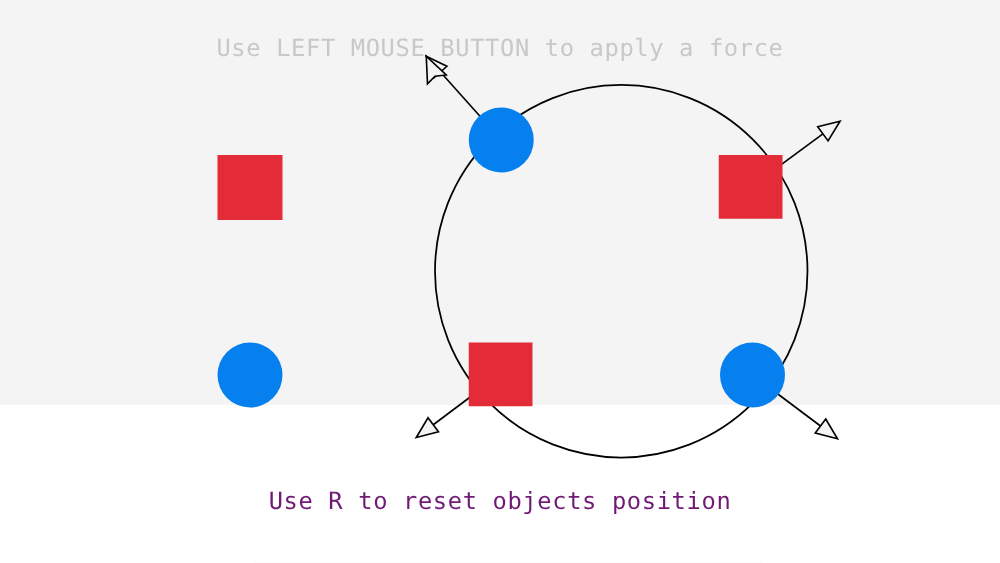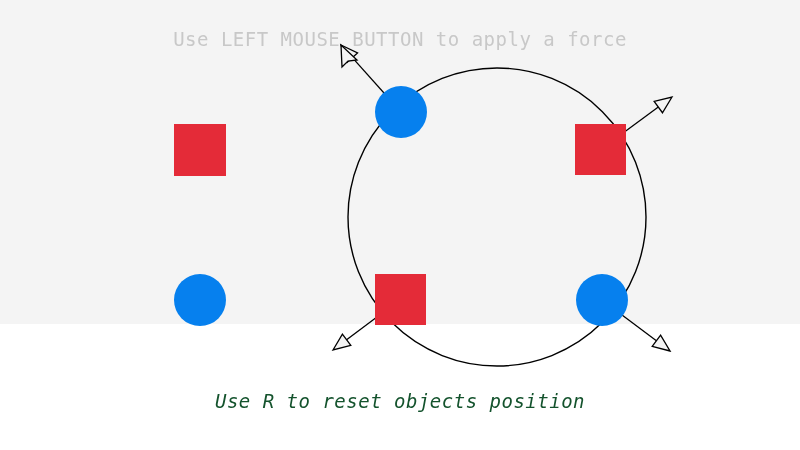--- a/index.html
+++ b/index.html
@@ -83,15 +83,15 @@
   <div id="bodies-layer">
       <div class="body-shape" style="left: 174px; top: 124px; width: 52px; height: 52px; background: rgb(228, 43, 56);"></div>
       <div class="body-shape body-circle" style="left: 375px; top: 86px; width: 52px; height: 52px; background: rgb(6, 128, 238);"></div>
       <div class="body-shape" style="left: 575px; top: 124px; width: 51px; height: 51px; background: rgb(228, 43, 56);"></div>
       <div class="body-shape body-circle" style="left: 174px; top: 274px; width: 52px; height: 52px; background: rgb(6, 128, 238);"></div>
       <div class="body-shape" style="left: 375px; top: 274px; width: 51px; height: 51px; background: rgb(228, 43, 56);"></div>
       <div class="body-shape body-circle" style="left: 576px; top: 274px; width: 52px; height: 52px; background: rgb(6, 128, 238);"></div>
     </div>
 
   <div class="hint" id="hint-top" style="color: rgb(200, 200, 200);">Use LEFT MOUSE BUTTON to apply a force</div>
-  <div class="hint" id="hint-bottom" style="color: #14532d; font-style: italic;">Use R to reset objects position</div>
+  <div class="hint" id="hint-bottom" style="color: #701a75;">Use R to reset objects position</div>
 
 </div>
 
 </body></html>

